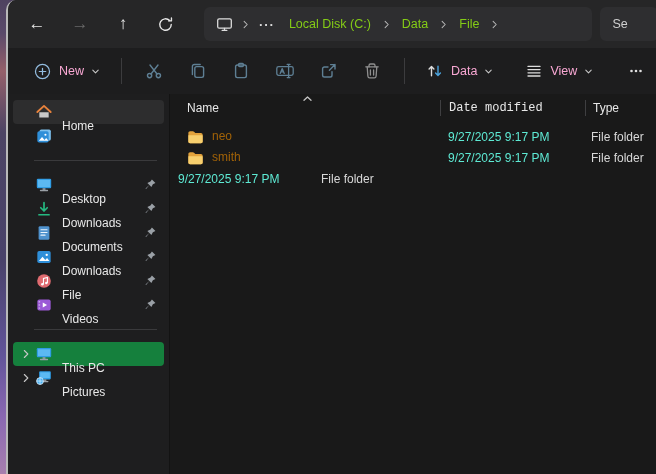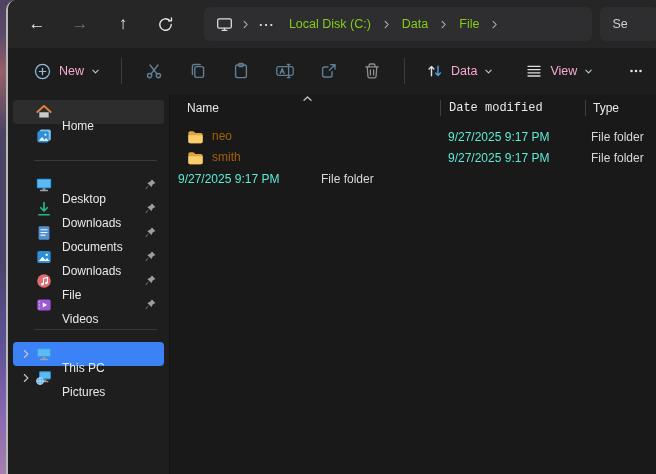--- a/index.html
+++ b/index.html
@@ -29,21 +29,21 @@
   .tb-new,.tb-text{display:flex;align-items:center;gap:7px;height:34px;padding:0 11px;border:none;background:transparent;
     color:#f9a8d4;font-size:12.5px;border-radius:5px;cursor:default;}
   .tb-sep{width:1px;height:26px;background:#3c3c3e;margin:0 10px;}
   .tb-icon{width:44px;height:34px;display:flex;align-items:center;justify-content:center;background:none;border:none;border-radius:5px;padding:0;cursor:default;}
   .tb-more{margin-left:10px;}
   
   .bodyarea{display:flex;height:380px;}
   .sidebar{width:162px;background:var(--sidebar-bg,#1e1e1f);padding-top:6px;box-sizing:border-box;border-right:1px solid #131313;flex:none;}
   .side-row{height:24px;margin:0 5px;display:flex;align-items:center;border-radius:4px;padding:0 7px 0 4px;font-size:12px;color:#e8e8e8;cursor:default;}
   .side-row.selected{background:var(--selected-bg,#2d2d2e);}
-  .side-row.subtle{background:#3b82f6;}
+  .side-row.subtle{background:#15803d;}
   .chev-slot{width:18px;display:flex;justify-content:center;align-items:center;flex:none;}
   .side-ico{width:18px;height:18px;margin-right:9px;display:flex;align-items:center;justify-content:center;flex:none;}
   .side-label{flex:1;white-space:nowrap;overflow:hidden;margin-top:28px;}
   .pin{display:flex;flex:none;}
   .side-sep{height:1px;background:#3a3a3c;margin:12px 12px 12px 26px;}
   
   .main{flex:1;position:relative;background:var(--content-bg,#191919);}
   .list-header{height:27px;display:flex;align-items:center;color:#e8e8e8;font-size:12px;}
   .h-name{width:270px;padding-left:17px;box-sizing:border-box;}
   .h-sep{width:1px;height:16px;background:#3f3f41;flex:none;}

